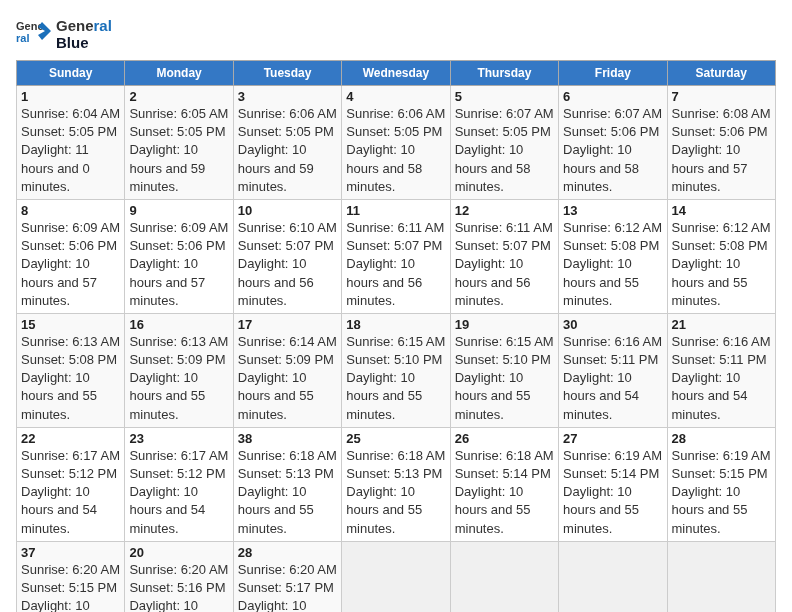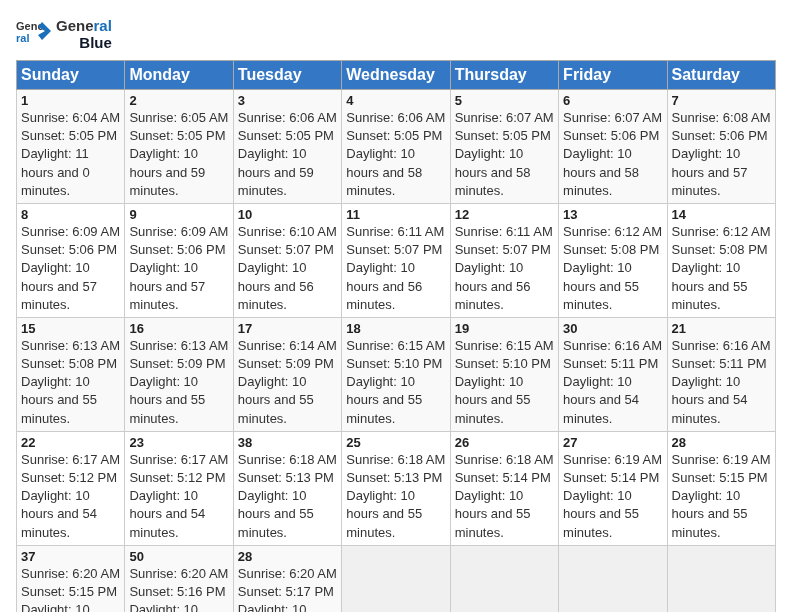--- a/index.html
+++ b/index.html
@@ -41,24 +41,24 @@
       color: #555;
     }
     table {
       width: 100%;
       border-collapse: collapse;
       table-layout: fixed;
     }
     thead th {
       background-color: #3478c5;
       color: #fff;
-      font-size: 16px;
+      font-size: 12px;
       font-weight: bold;
       padding: 5px 4px;
-      text-align: left;
+      text-align: center;
       border: 1px solid #aaa;
     }
     tbody td {
       vertical-align: top;
       padding: 3px 4px;
       border: 1px solid #ccc;
       font-size: 9.5px;
       color: #222;
       height: 84px;
       background: #fff;
@@ -86,21 +86,21 @@
 <body>
 
 <div class="container">
   <div class="header">
     <div class="logo">
     <svg width="36" height="36" viewBox="0 0 36 36">
       <text x="0" y="14" font-family="Arial" font-size="11" font-weight="bold" fill="#333">Gene</text>
       <text x="0" y="26" font-family="Arial" font-size="11" font-weight="bold" fill="#1a6fba">ral</text>
       <polygon points="26,6 35,15 26,24 22,19 29,15 22,11" fill="#1a6fba"></polygon>
     </svg>
-    <div style="font-family:Arial;font-size:15px;font-weight:bold;line-height:1.15;text-align:right;">
+    <div style="font-family:Arial;font-size:15px;font-weight:bold;line-height:1.15;">
       <span style="color:#333">Gene</span><span style="color:#1a6fba">ral</span><br>
       <span style="color:#0f172a">Blue</span>
     </div>
   </div>
     <div class="title-block">
       <div class="month-title"></div>
       <div class="location"></div>
     </div>
   </div>
 
@@ -148,21 +148,21 @@
           <td><span class="day-num">22</span><span class="day-info">Sunrise: 6:17 AM<br>Sunset: 5:12 PM<br>Daylight: 10 hours and 54 minutes.</span></td>
           <td><span class="day-num">23</span><span class="day-info">Sunrise: 6:17 AM<br>Sunset: 5:12 PM<br>Daylight: 10 hours and 54 minutes.</span></td>
           <td><span class="day-num">38</span><span class="day-info">Sunrise: 6:18 AM<br>Sunset: 5:13 PM<br>Daylight: 10 hours and 55 minutes.</span></td>
           <td><span class="day-num">25</span><span class="day-info">Sunrise: 6:18 AM<br>Sunset: 5:13 PM<br>Daylight: 10 hours and 55 minutes.</span></td>
           <td><span class="day-num">26</span><span class="day-info">Sunrise: 6:18 AM<br>Sunset: 5:14 PM<br>Daylight: 10 hours and 55 minutes.</span></td>
           <td><span class="day-num">27</span><span class="day-info">Sunrise: 6:19 AM<br>Sunset: 5:14 PM<br>Daylight: 10 hours and 55 minutes.</span></td>
           <td><span class="day-num">28</span><span class="day-info">Sunrise: 6:19 AM<br>Sunset: 5:15 PM<br>Daylight: 10 hours and 55 minutes.</span></td>
         </tr>
         <tr>
           <td><span class="day-num">37</span><span class="day-info">Sunrise: 6:20 AM<br>Sunset: 5:15 PM<br>Daylight: 10 hours and 55 minutes.</span></td>
-          <td><span class="day-num">50</span><span class="day-info">Sunrise: 6:20 AM<br>Sunset: 5:16 PM<br>Daylight: 10 hours and 55 minutes.</span></td>
+          <td><span class="day-num">20</span><span class="day-info">Sunrise: 6:20 AM<br>Sunset: 5:16 PM<br>Daylight: 10 hours and 55 minutes.</span></td>
           <td><span class="day-num">28</span><span class="day-info">Sunrise: 6:20 AM<br>Sunset: 5:17 PM<br>Daylight: 10 hours and 56 minutes.</span></td>
           <td class="empty-cell"></td>
           <td class="empty-cell"></td>
           <td class="empty-cell"></td>
           <td class="empty-cell"></td>
         </tr>
       </tbody>
   </table>
 </div>
 

